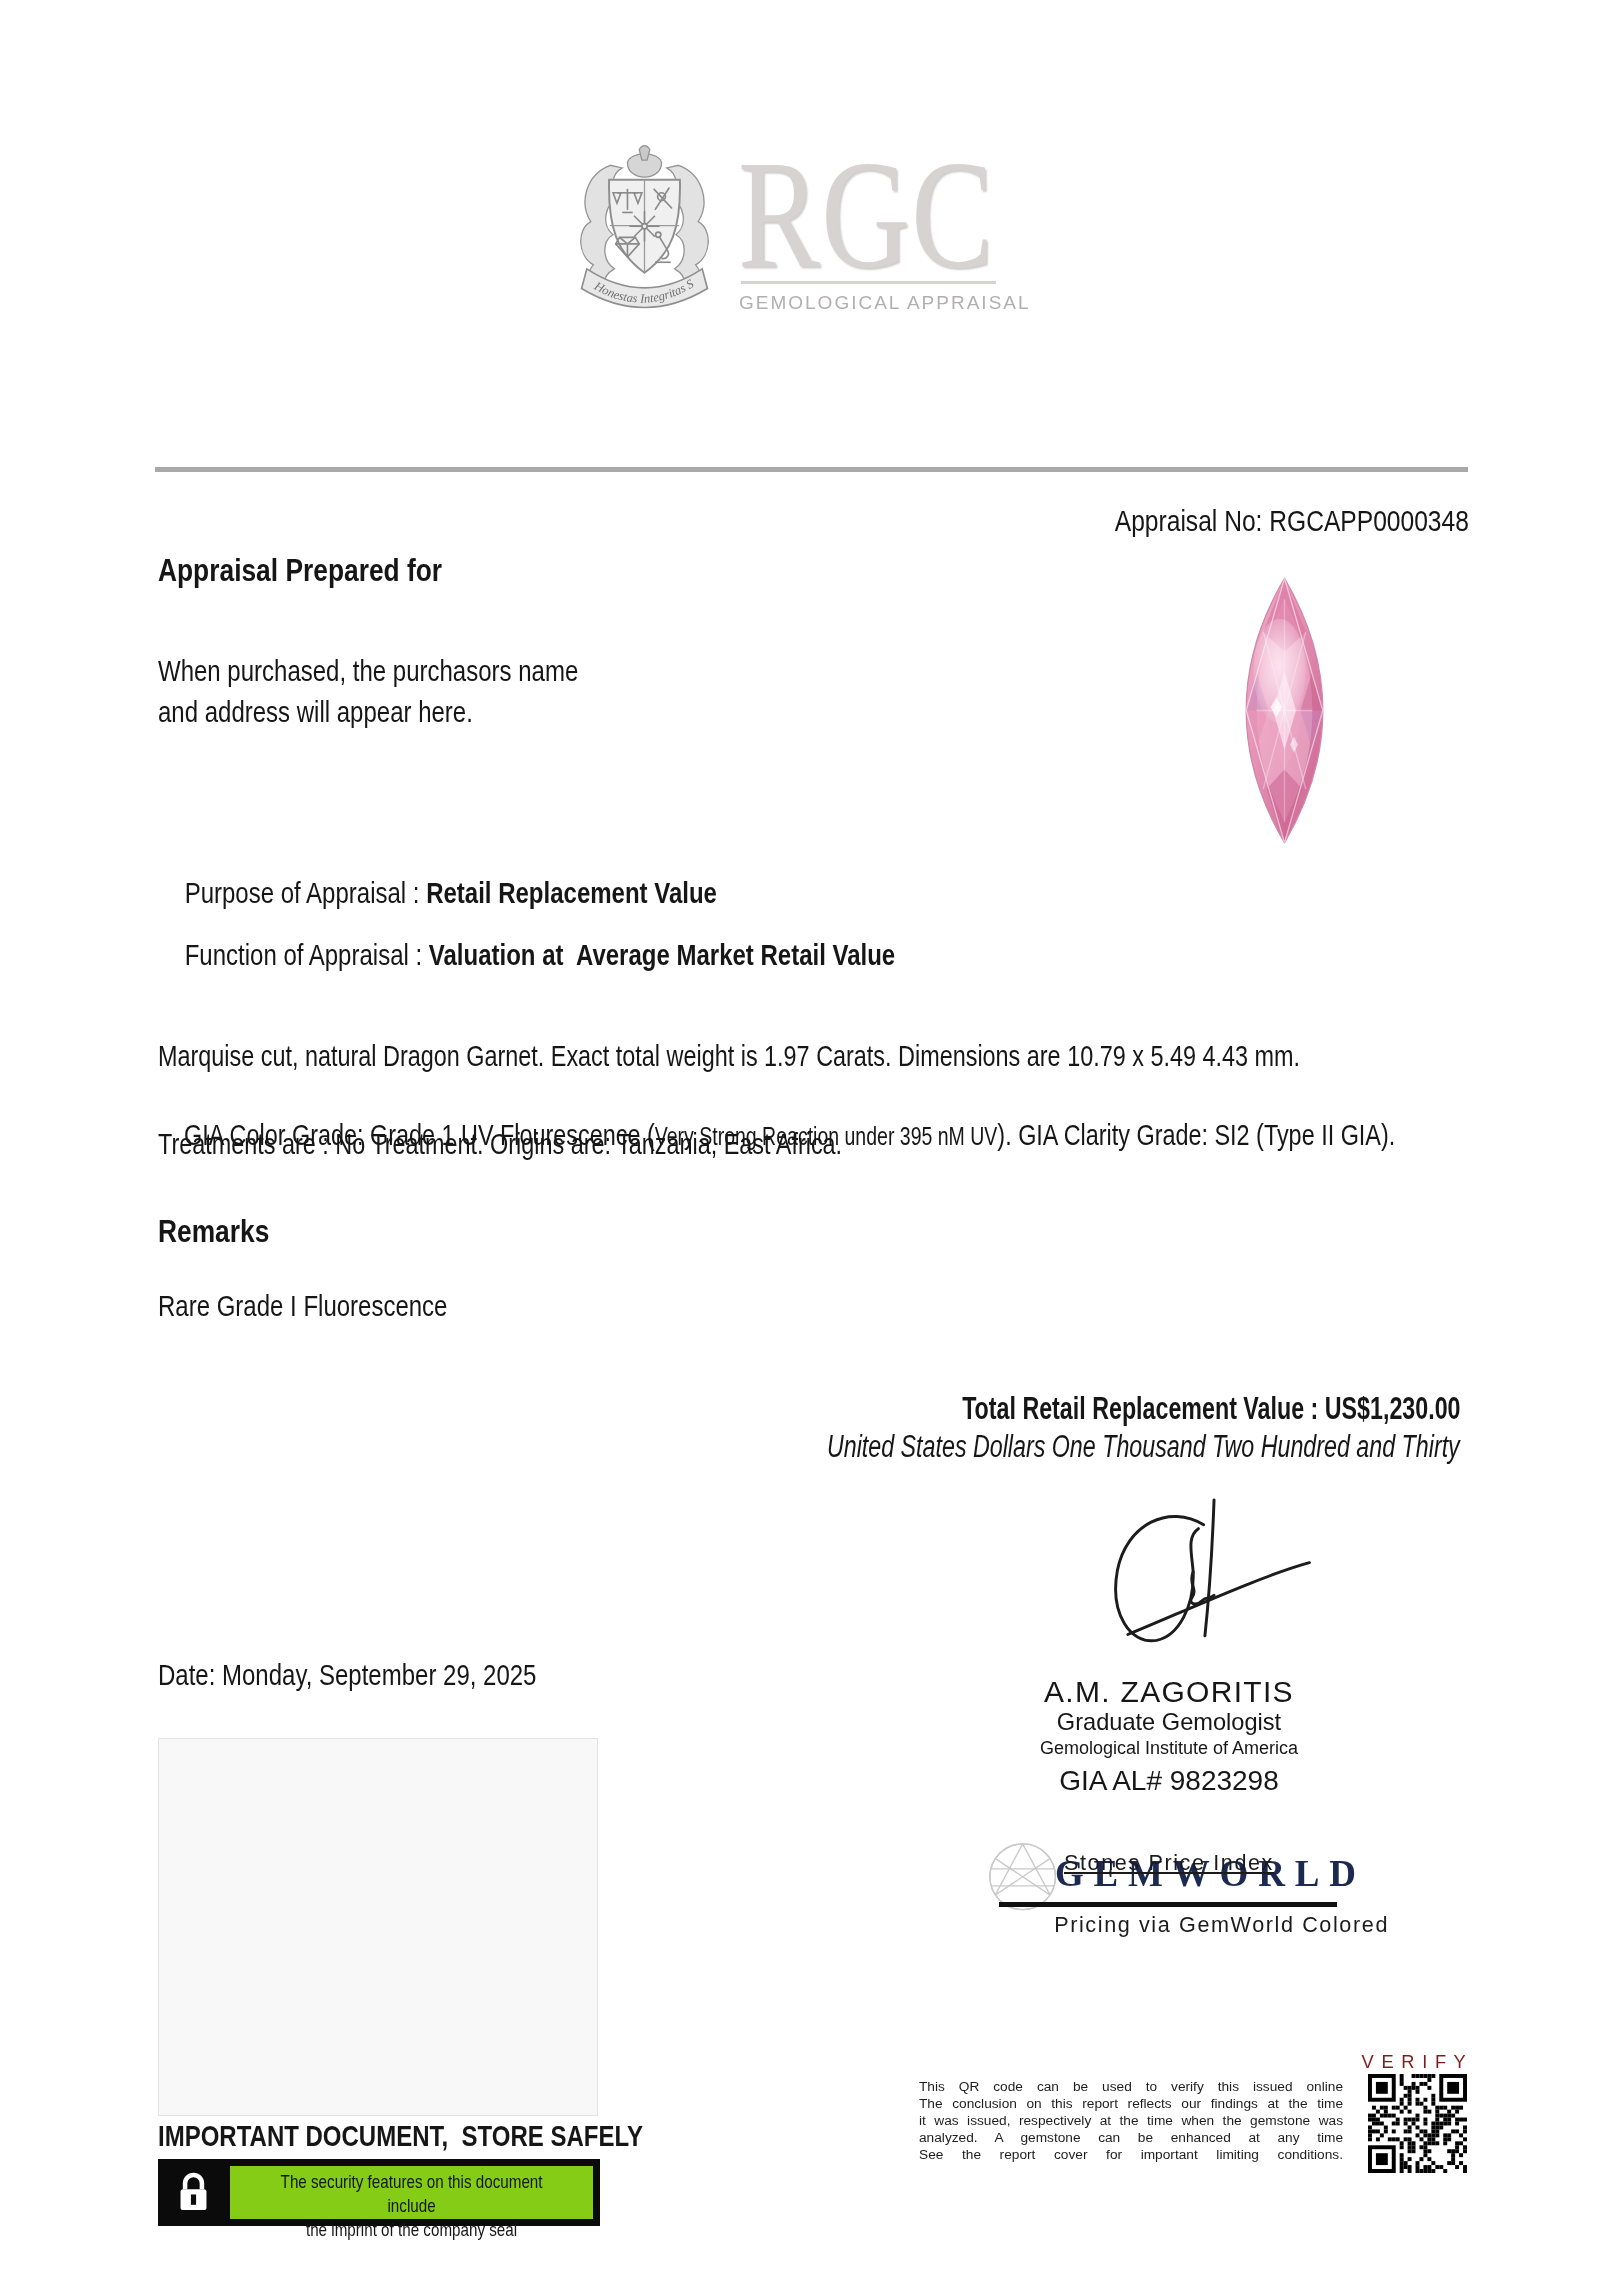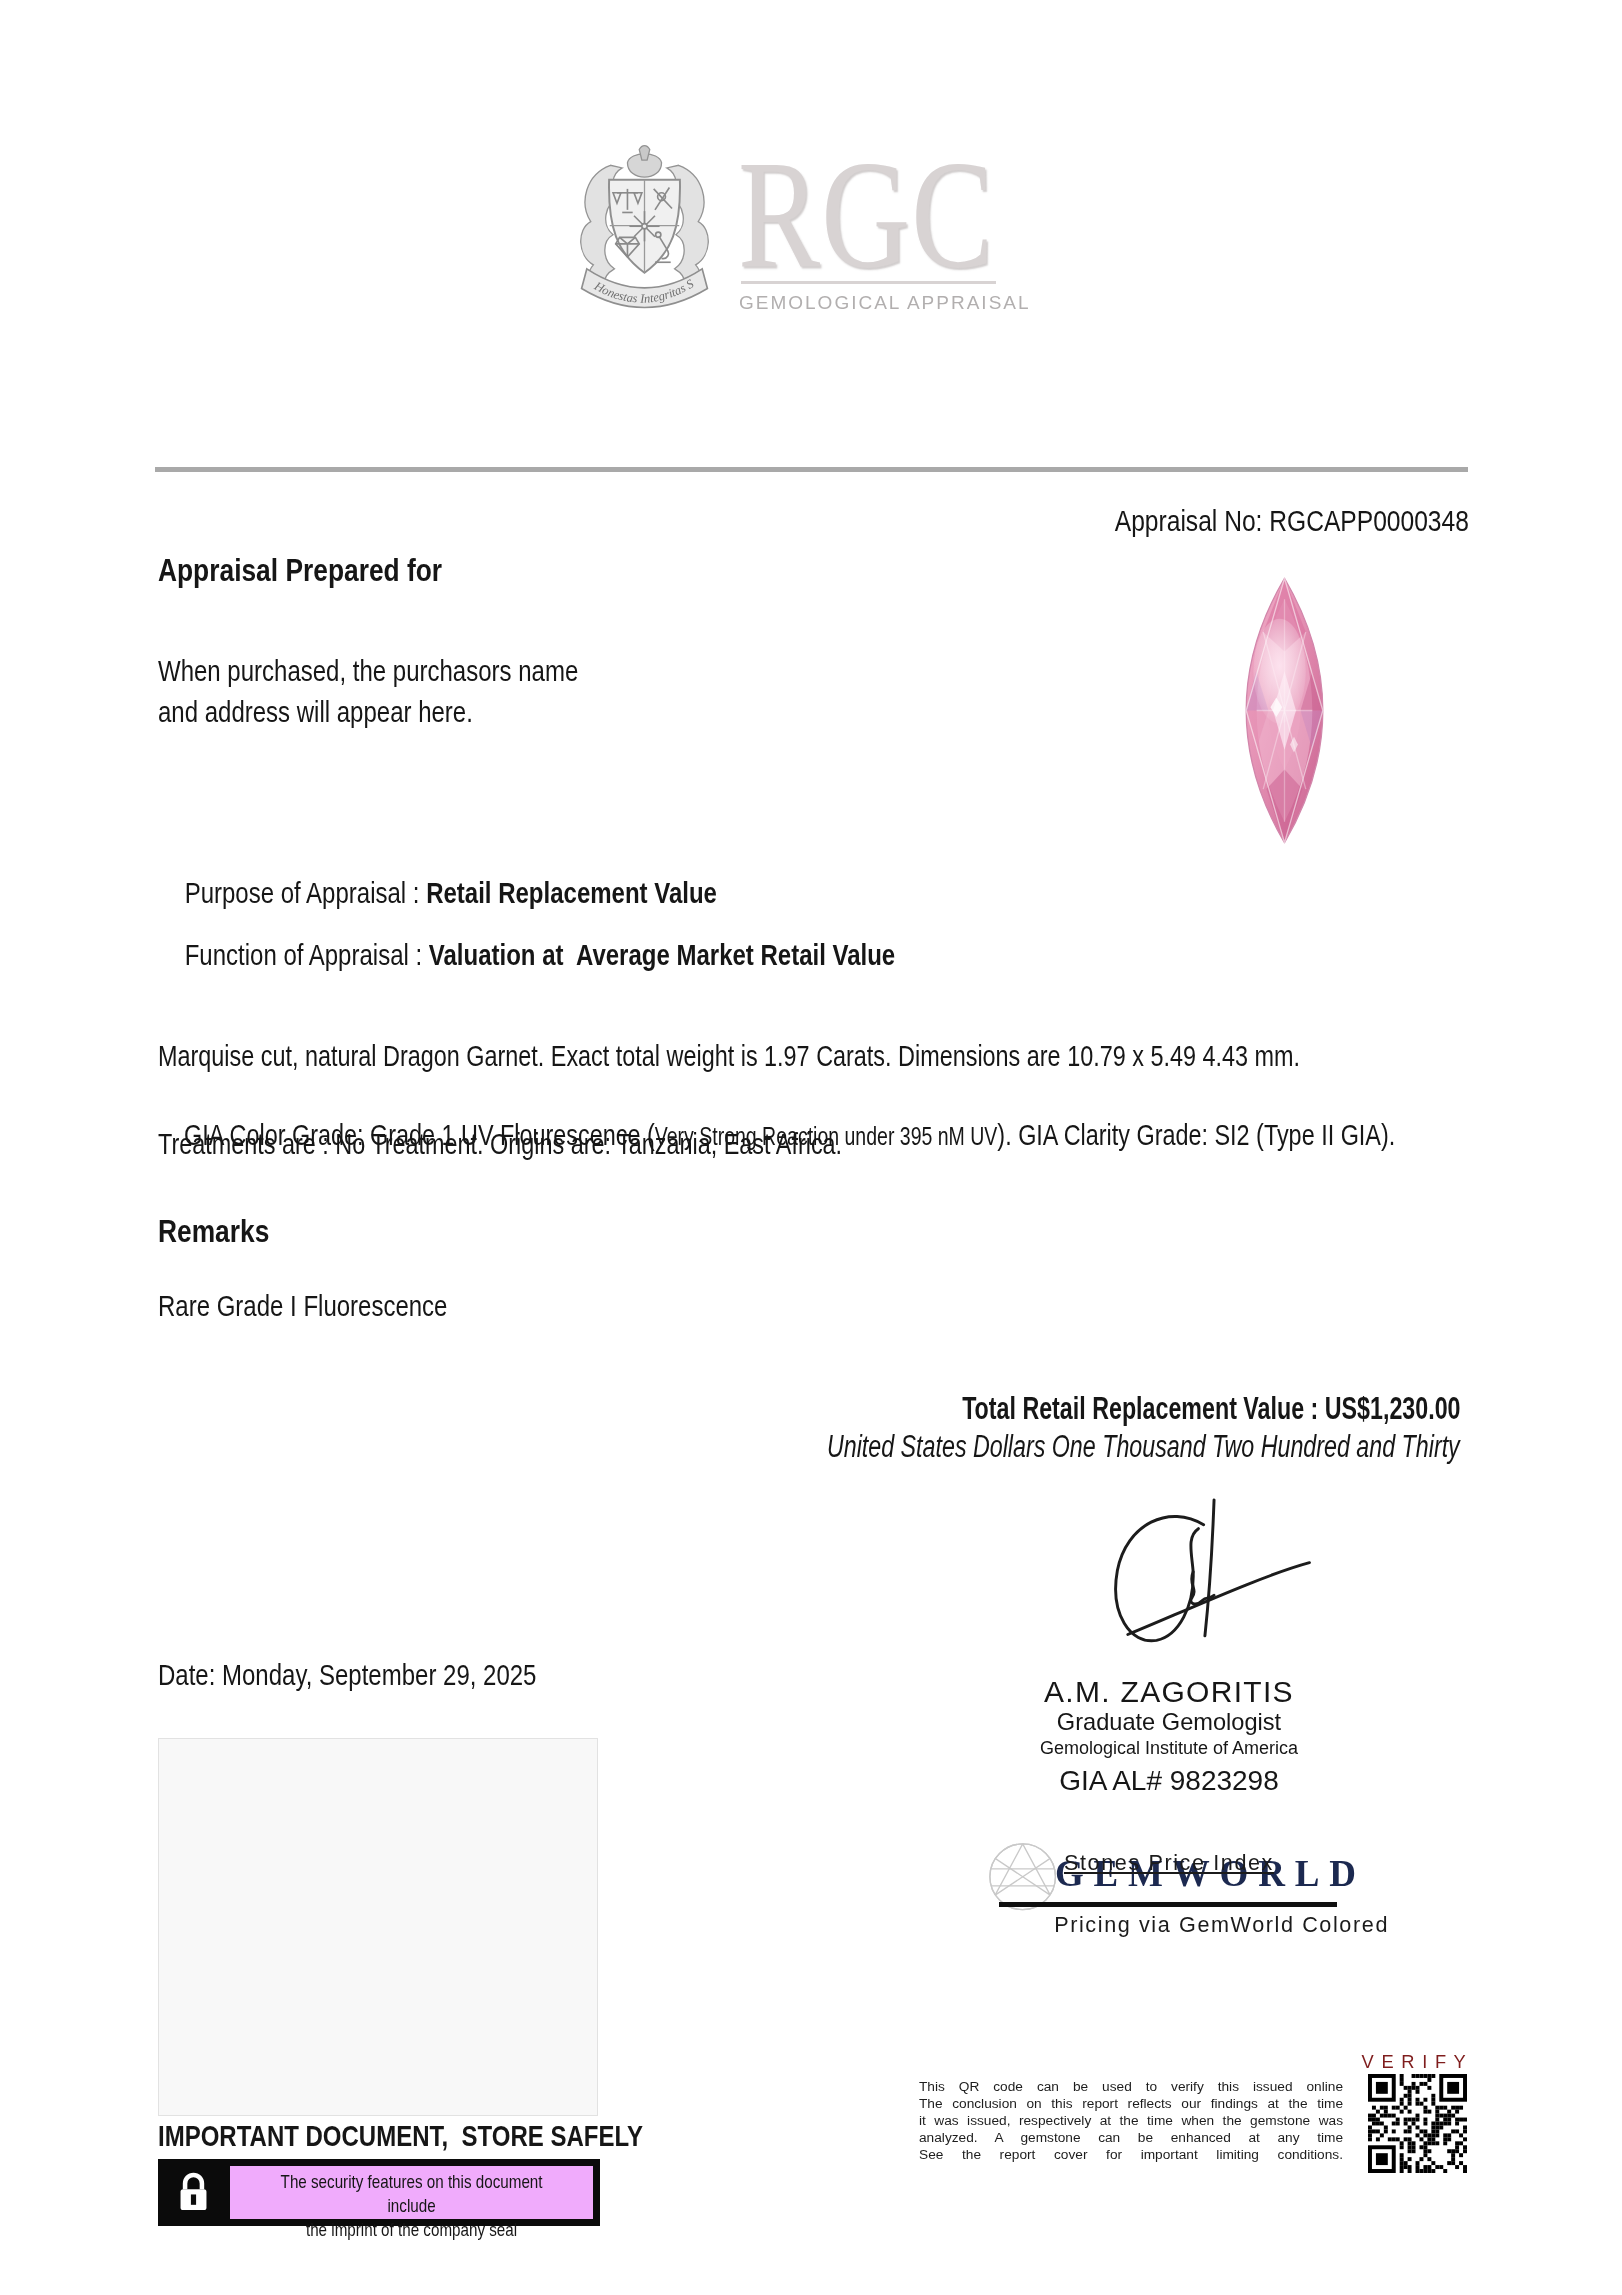--- a/index.html
+++ b/index.html
@@ -26,21 +26,21 @@
     transform:scaleX(.8);transform-origin:0 0;letter-spacing:1.3px;}
   .rgc-rule{left:741px;top:281px;width:255px;height:3.3px;background:#d8d3d3;}
   .rgc-tagline{left:739px;top:292px;font-size:19px;letter-spacing:2px;color:#b2afaf;white-space:pre;}
 
   .qr-text-line{width:424px;font-size:13.7px;line-height:17px;color:#1d1d1d;
     text-align:justify;text-align-last:justify;}
   .verify-label{right:155px;top:2051px;font-size:18.3px;letter-spacing:1.3px;color:#7f1d1d;white-space:pre;}
 
   .gray-box{left:158px;top:1738px;width:438px;height:376px;background:#f8f8f8;border:1.3px solid #e2e2e2;}
   .sec-box{left:158px;top:2159px;width:442px;height:67px;background:#0b0b0b;}
-  .sec-inner{position:absolute;left:71px;top:5.9px;right:5.9px;bottom:5.9px;background:#f0abfc;
+  .sec-inner{position:absolute;left:71px;top:5.9px;right:5.9px;bottom:5.9px;background:#84cc16;
     border:1.3px solid #0b0b0b;text-align:center;}
   .sec-line{font-size:19px;line-height:23.6px;margin-top:0;}
   .sec-pad{padding-top:4.6px;}
 
   .signer-line{left:949px;width:440px;text-align:center;}
   .gw-brand{left:1055px;top:1852px;font-size:37px;font-weight:bold;letter-spacing:9.8px;color:#1c2950;}
   .gw-rule{left:999px;top:1902px;width:338px;height:4.6px;background:#101010;}
   .gw-cap{left:949px;width:440px;text-align:center;font-size:21.6px;letter-spacing:1.6px;color:#1b1b1b;}
 </style>
 </head>

